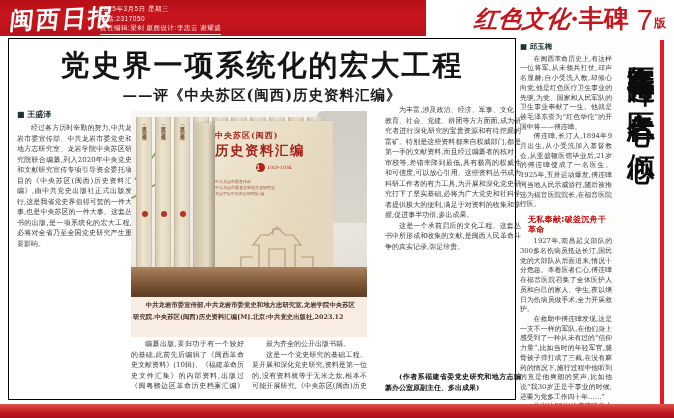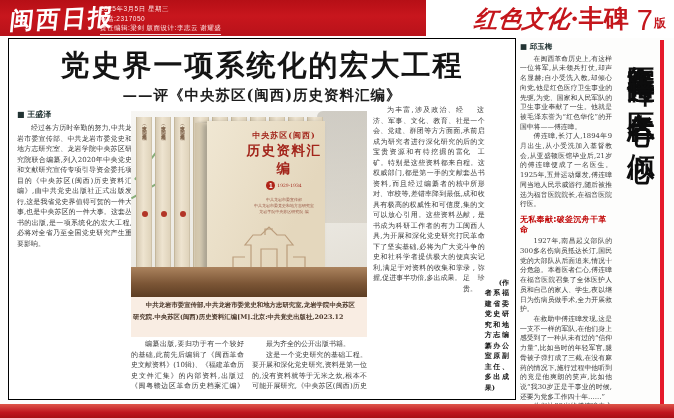--- a/index.html
+++ b/index.html
@@ -52,21 +52,21 @@
   }
   .byline-main { position:absolute; left:8px; top:70px; font-size:8px; font-weight:bold; color:#233; }
   .bodycol {
     position:absolute; font-size:7px; line-height:10.5px; text-align:justify;
     color:#3a3a3a; overflow:hidden;
   }
   .bodycol p { text-indent:2em; }
   .col1 { left:8px;  top:84px;  width:115px; height:268px; }
   .col2 { left:122px; top:300px; width:113px; height:54px; }
   .col3 { left:243px; top:300px; width:115px; height:54px; }
-  .col4 { left:364px; top:66px;  width:136px; height:288px; display:flex; }
+  .col4 { left:376px; top:66px;  width:136px; height:288px; display:flex; flex-direction:column; }
   .author-note { font-weight:bold; text-indent:2em; margin-top:auto; color:#222; }
   
   .photo {
     position:absolute; left:122px; top:72px; width:236px; height:186px;
     background:linear-gradient(160deg,#f7f6f3 0%,#edebe5 55%,#e1dcd2 100%);
     overflow:hidden;
   }
   .shelf-blur { position:absolute; right:-6px; top:0; width:56px; height:112px;
     background:linear-gradient(180deg,#b3aea3,#cfc9bd); opacity:.55; border-radius:6px; }
   .photo-table { position:absolute; left:0; bottom:0; width:100%; height:30px;
@@ -83,24 +83,24 @@
     font-size:4.5px; color:#7c6048; letter-spacing:.5px; height:80px; overflow:hidden;
   }
   .spine-dot { position:absolute; left:5px; top:94px; width:6px; height:6px;
     border-radius:50%; background:#b23527; }
   .second-book {
     position:absolute; left:64px; top:12px; width:30px; height:158px;
     background:linear-gradient(90deg,#cfc2a8,#e9dfc8 40%,#e0d4ba);
     box-shadow:2px 0 3px rgba(0,0,0,.2);
   }
   .front-cover {
-    position:absolute; left:76px; top:10px; width:118px; height:162px;
+    position:absolute; left:84px; top:10px; width:118px; height:162px;
     background:linear-gradient(115deg,#f0e7d3,#e4d7bd 70%);
     box-shadow:-4px 2px 5px rgba(0,0,0,.28);
-    text-align:center; color:#a2241a;padding-left:36px;
+    text-align:left; color:#a2241a;
   }
   .cover-t1 { margin-top:9px; font-size:8px; font-weight:bold; letter-spacing:1px; }
   .cover-t2 { font-size:13.5px; font-weight:900; letter-spacing:1.5px; margin-top:1px; }
   .cover-volrow { display:flex; align-items:center; justify-content:center; gap:2px; margin-top:3px; }
   .vol-circle { width:9px; height:9px; border-radius:50%; background:#b02418; color:#fff;
     font-size:6.5px; line-height:9px; font-weight:bold; font-family:"Liberation Sans",sans-serif; }
   .vol-years { font-size:4.5px; color:#a2241a; }
   .cover-credits { margin-top:7px; font-size:4px; line-height:6px; color:#9a5a48; }
   .cover-building { position:absolute; left:14px; bottom:14px; opacity:.75; }
   .cover-pub { position:absolute; left:0; bottom:4px; width:100%; font-size:4.5px; color:#a2241a; }
@@ -112,21 +112,21 @@
   .caption p { text-indent:2em; }
   
   .right-article {
     position:absolute; left:520px; top:42px; width:92px; height:376px;
     overflow:hidden; font-size:6.8px; line-height:9.7px; text-align:justify; color:#3a3a3a;
   }
   .byline-right { font-size:7.5px; font-weight:bold; color:#233; margin-bottom:3px; text-align:left; }
   .right-article p { text-indent:2em; }
   .right-heading {
     color:#c00000; font-weight:900; font-size:8px; text-indent:0 !important;
-    margin:5px 0 3px 0; text-align:left; letter-spacing:.3px;
+    margin:5px 0 3px 8px; text-align:left; letter-spacing:.3px;
     font-family:"DejaVu Sans","Liberation Sans",sans-serif;
   }
   .vertical-headline {
     position:absolute; left:617px; top:44px; width:42px; height:374px;
     writing-mode:vertical-rl; text-orientation:upright;
     font-size:27px; font-weight:900; color:#0d0d0d; letter-spacing:2px;
     font-family:"DejaVu Sans","Liberation Sans",sans-serif; overflow:hidden;
   }
   .right-red-rule { position:absolute; left:660px; top:40px; width:4px; height:378px; background:#e51a2b; }
   .bottom-strip { position:absolute; left:0; top:404px; width:674px; height:14px;

